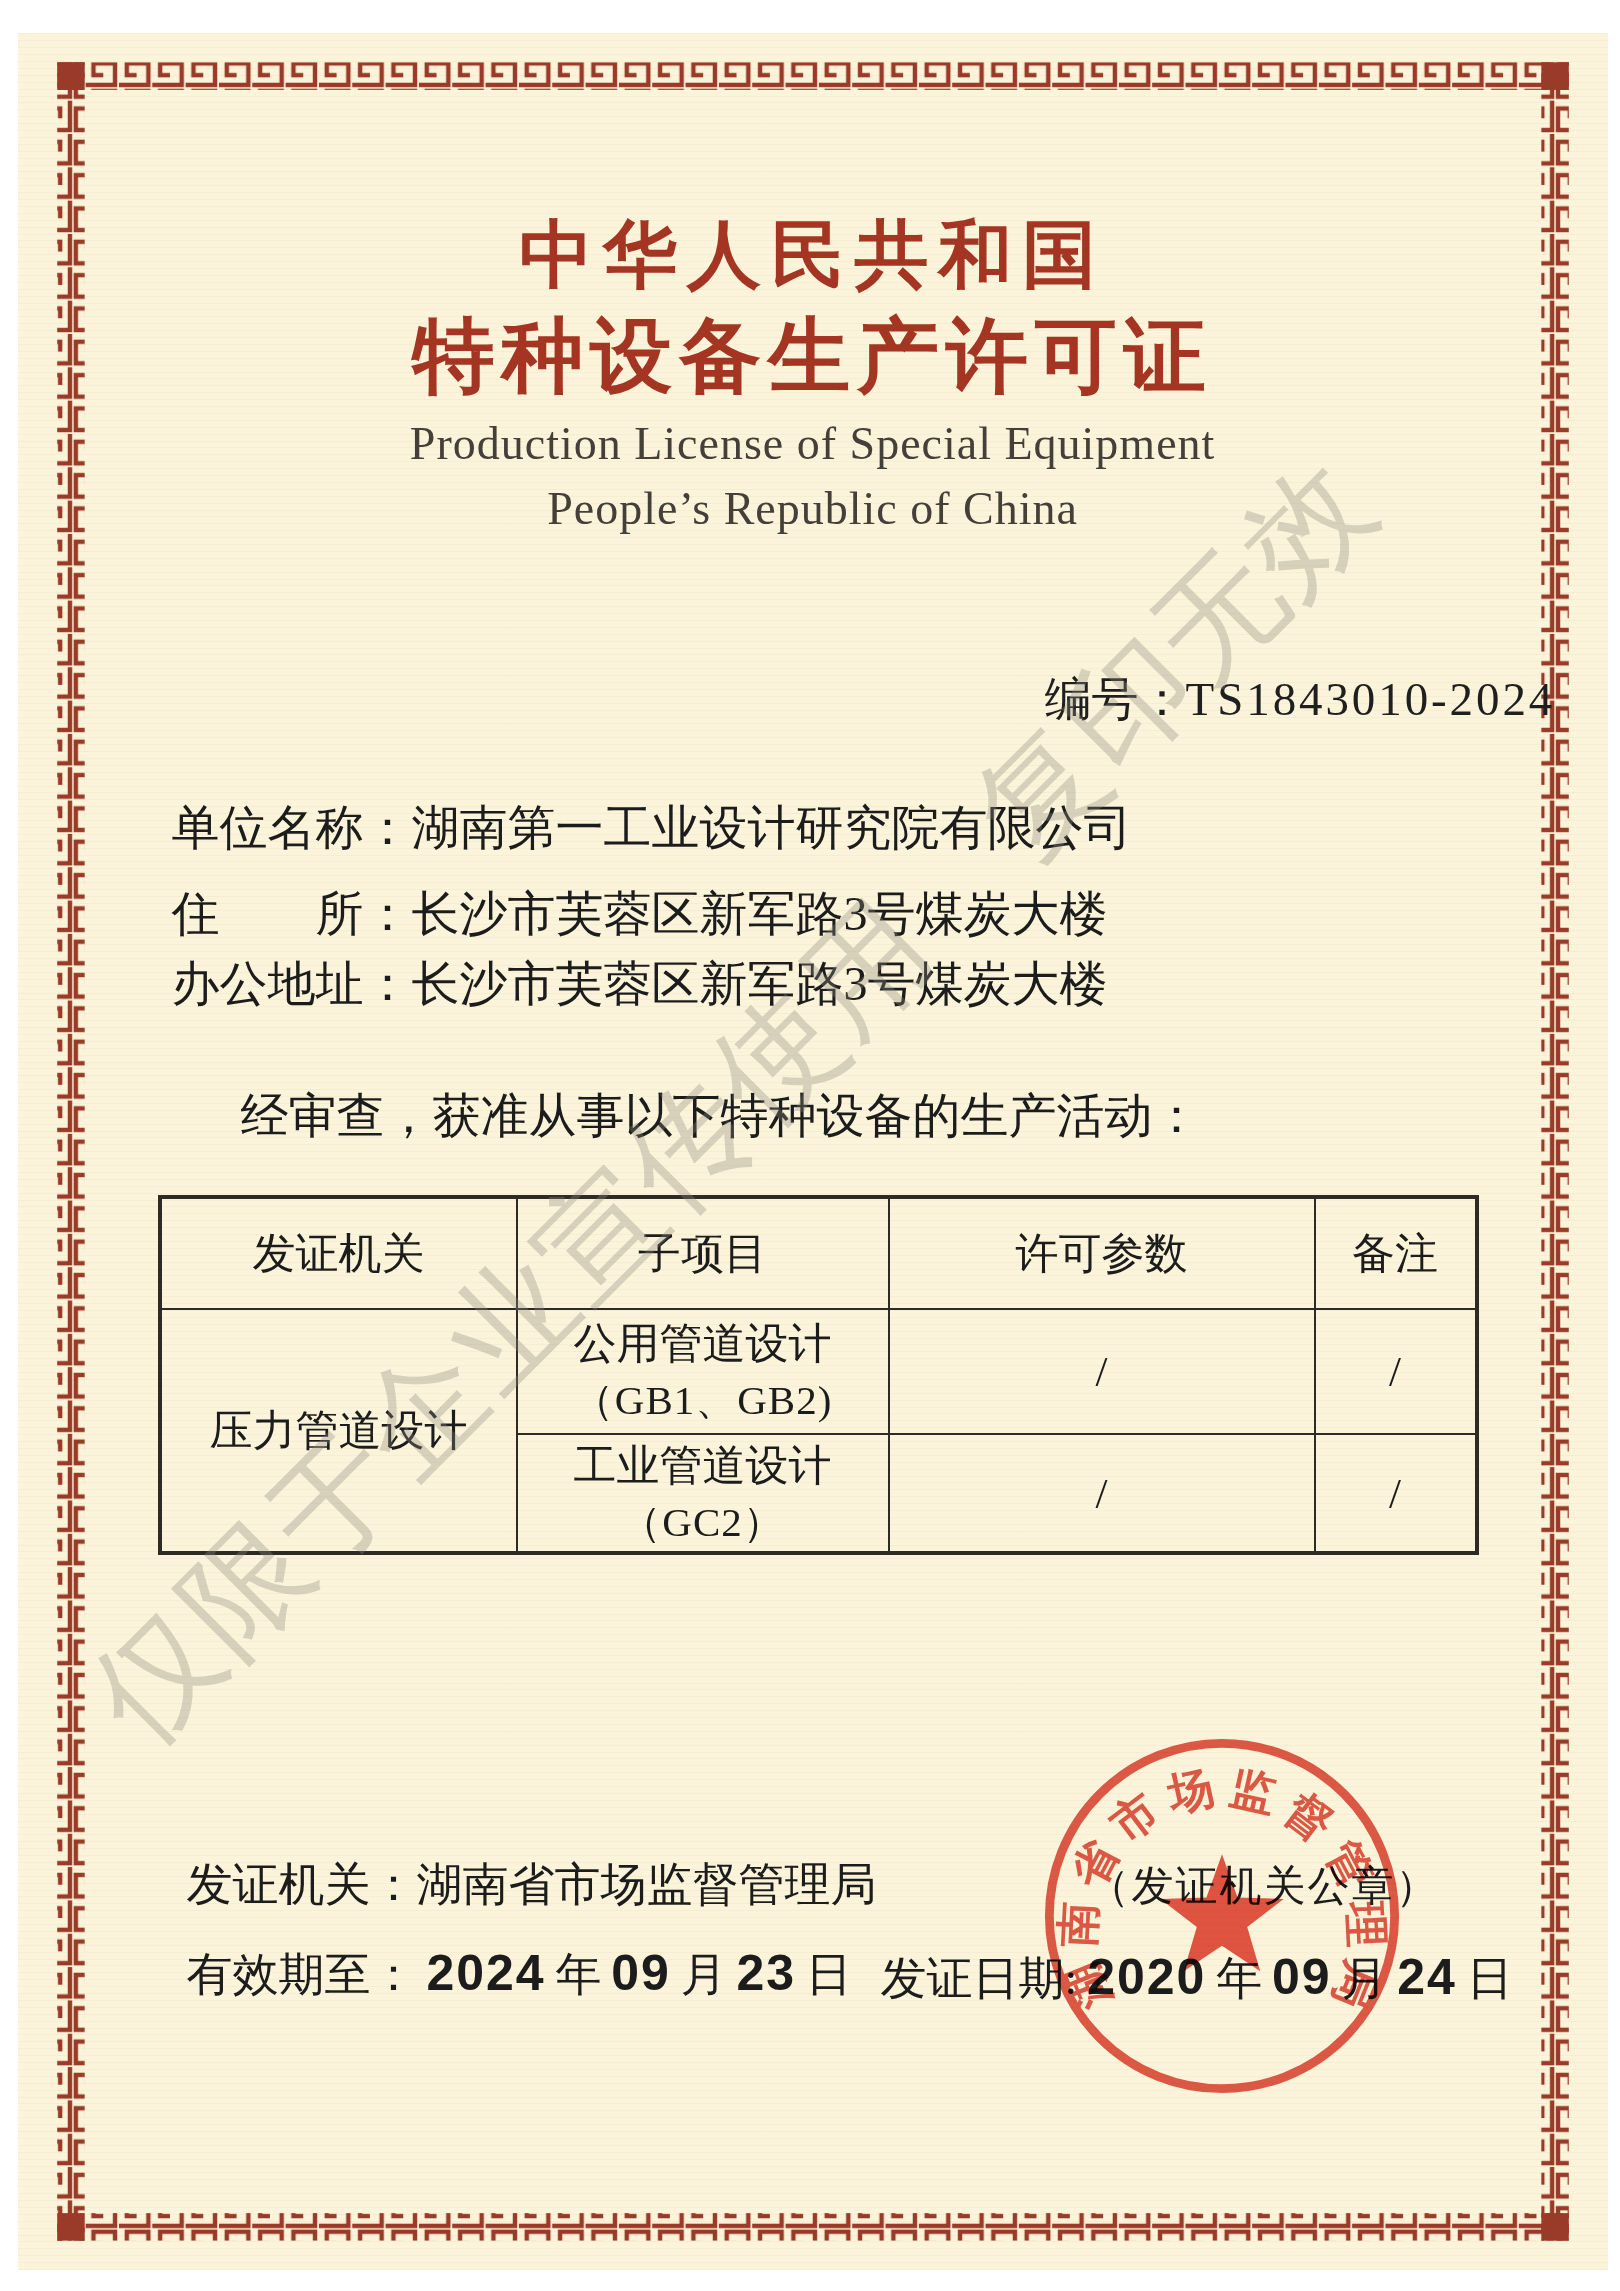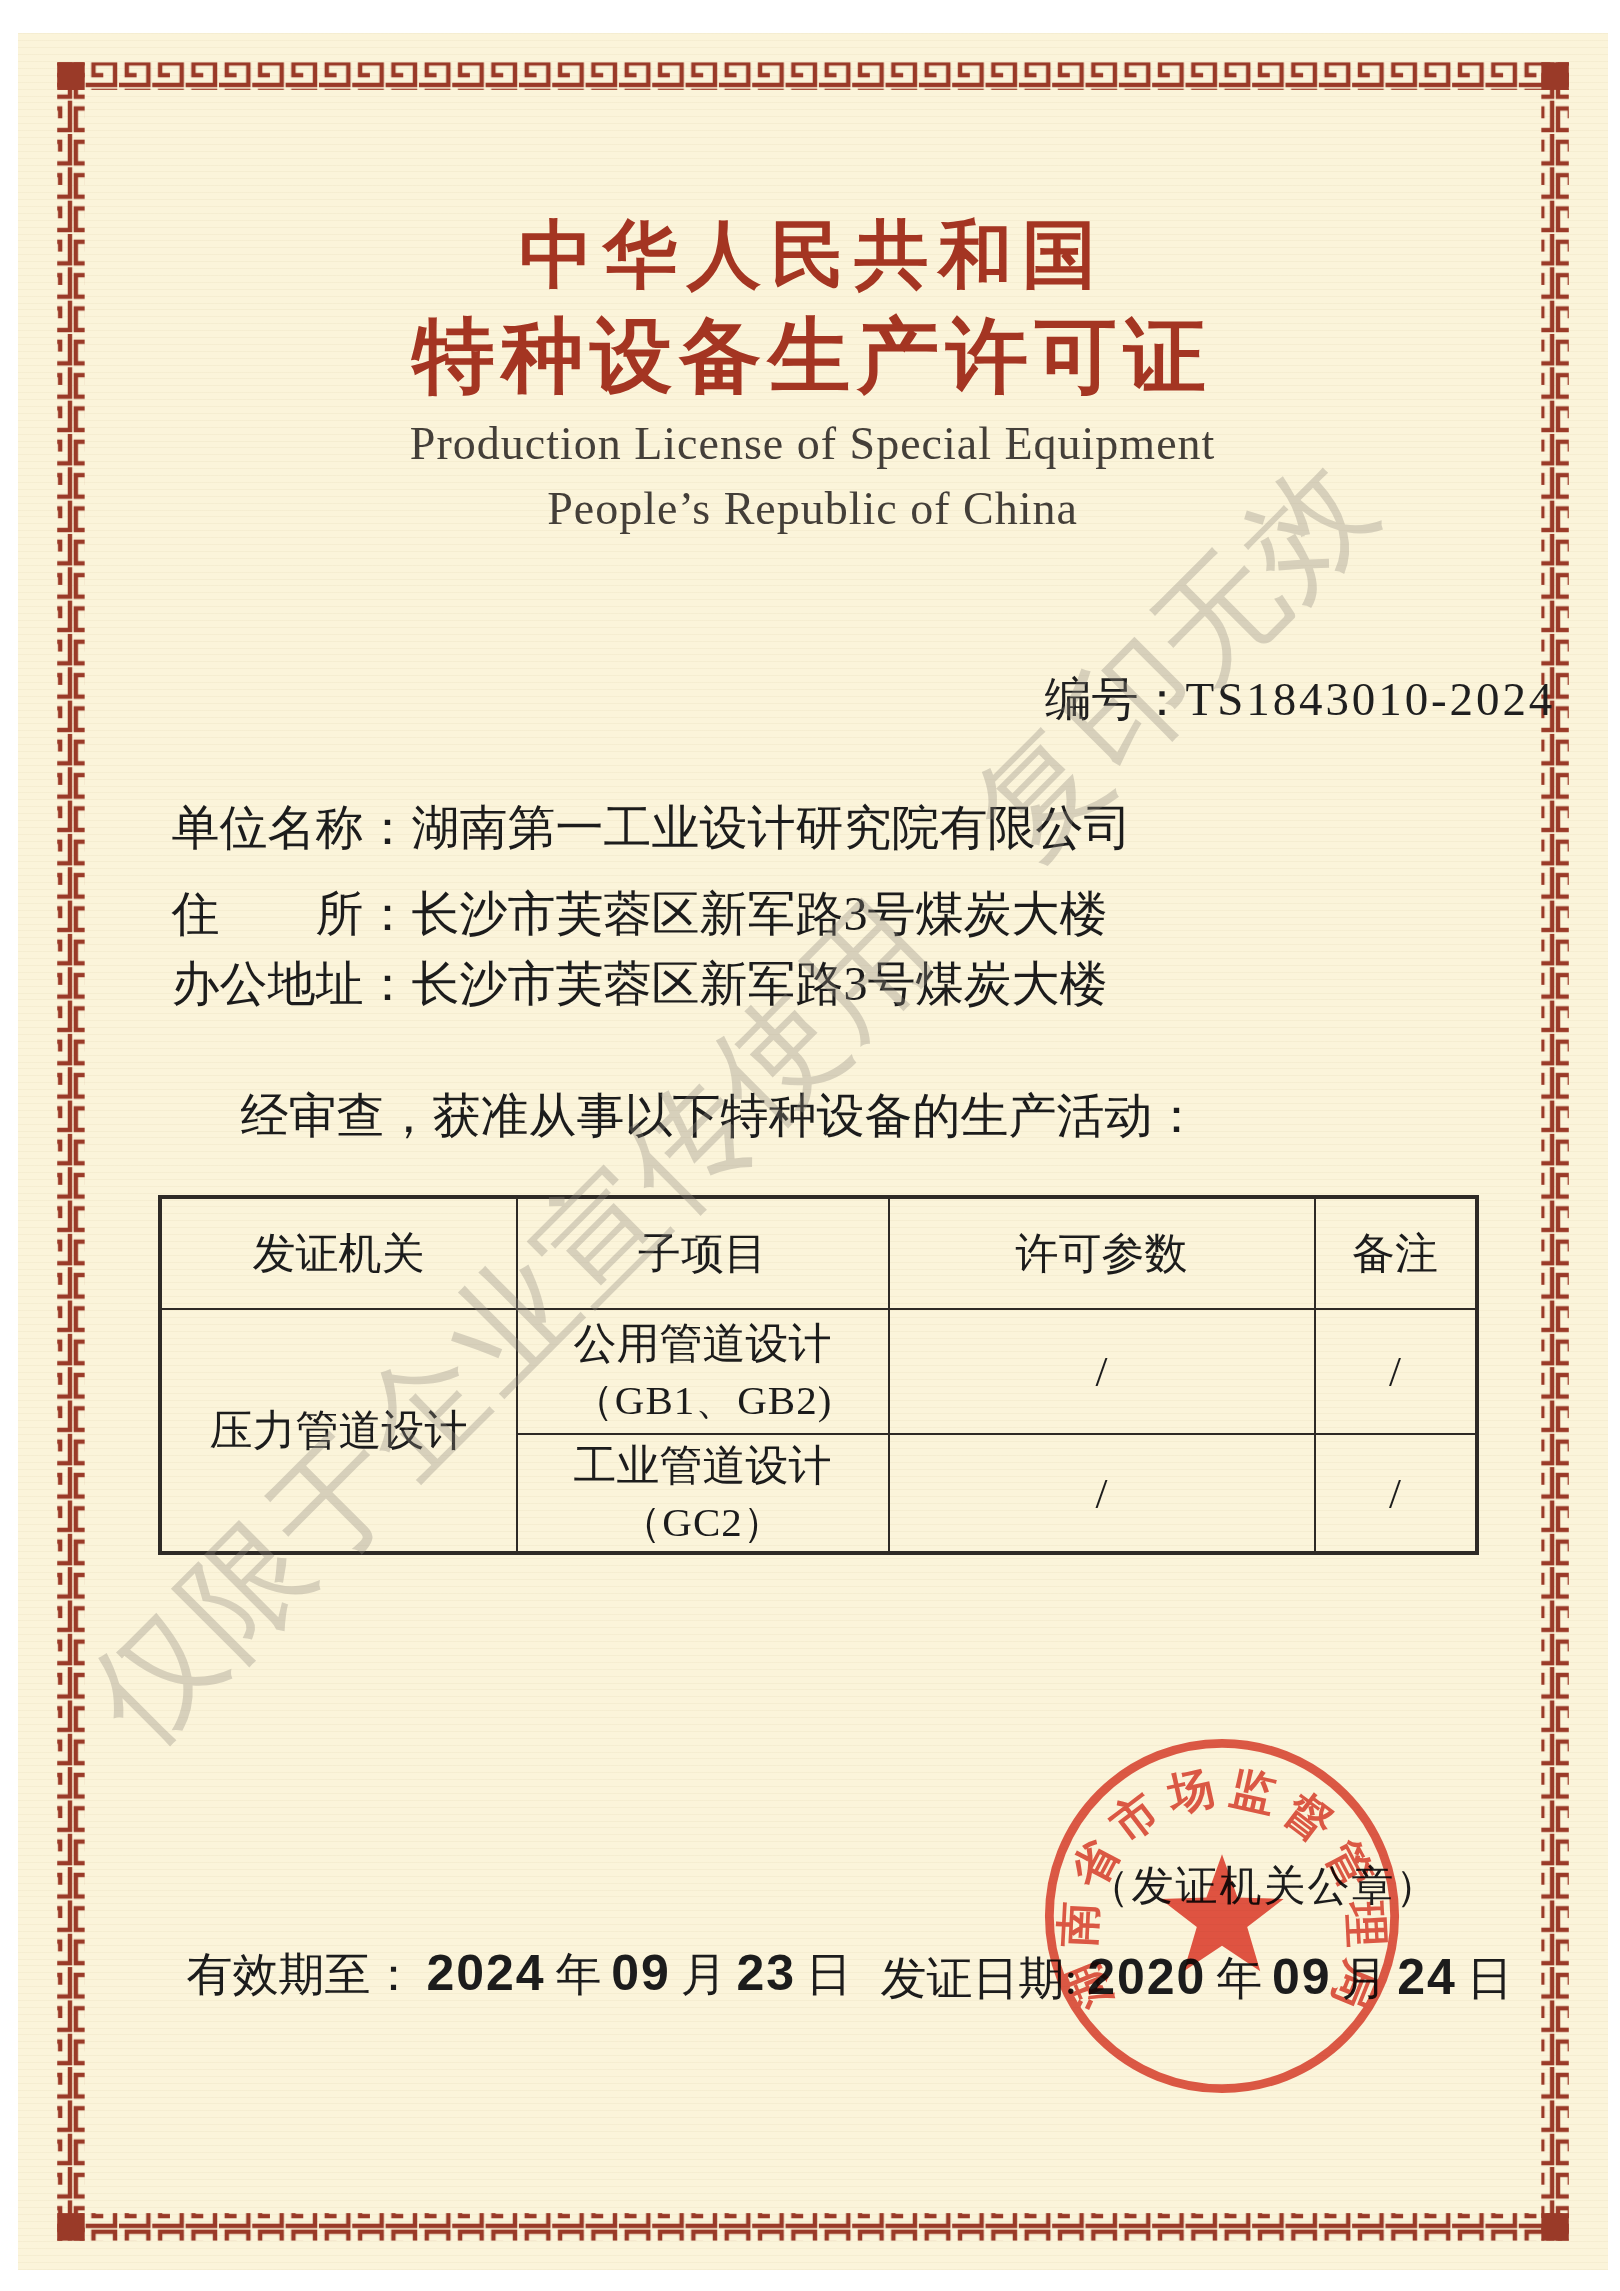--- a/index.html
+++ b/index.html
@@ -156,20 +156,23 @@
       <td>
         <div>工业管道设计</div>
         <div class="sub2">（GC2）</div>
       </td>
       <td class="slash">/</td>
       <td class="slash">/</td>
     </tr>
   </tbody>
     </table>
 
+  <div class="footer-line authority">
+    <span>发证机关：</span><span>湖南省市场监督管理局</span>
+  </div>
 
   <div class="footer-line valid">
     <span>有效期至：</span><span class="num">2024</span><span>年</span><span class="num">09</span><span>月</span><span class="num">23</span><span>日</span>
   </div>
 
   <div class="footer-line seal-caption">（发证机关公章）</div>
 
   <div class="footer-line issue">
     <span>发证日期:</span><span class="num">2020</span><span>年</span><span class="num">09</span><span>月</span><span class="num">24</span><span>日</span>
   </div>

